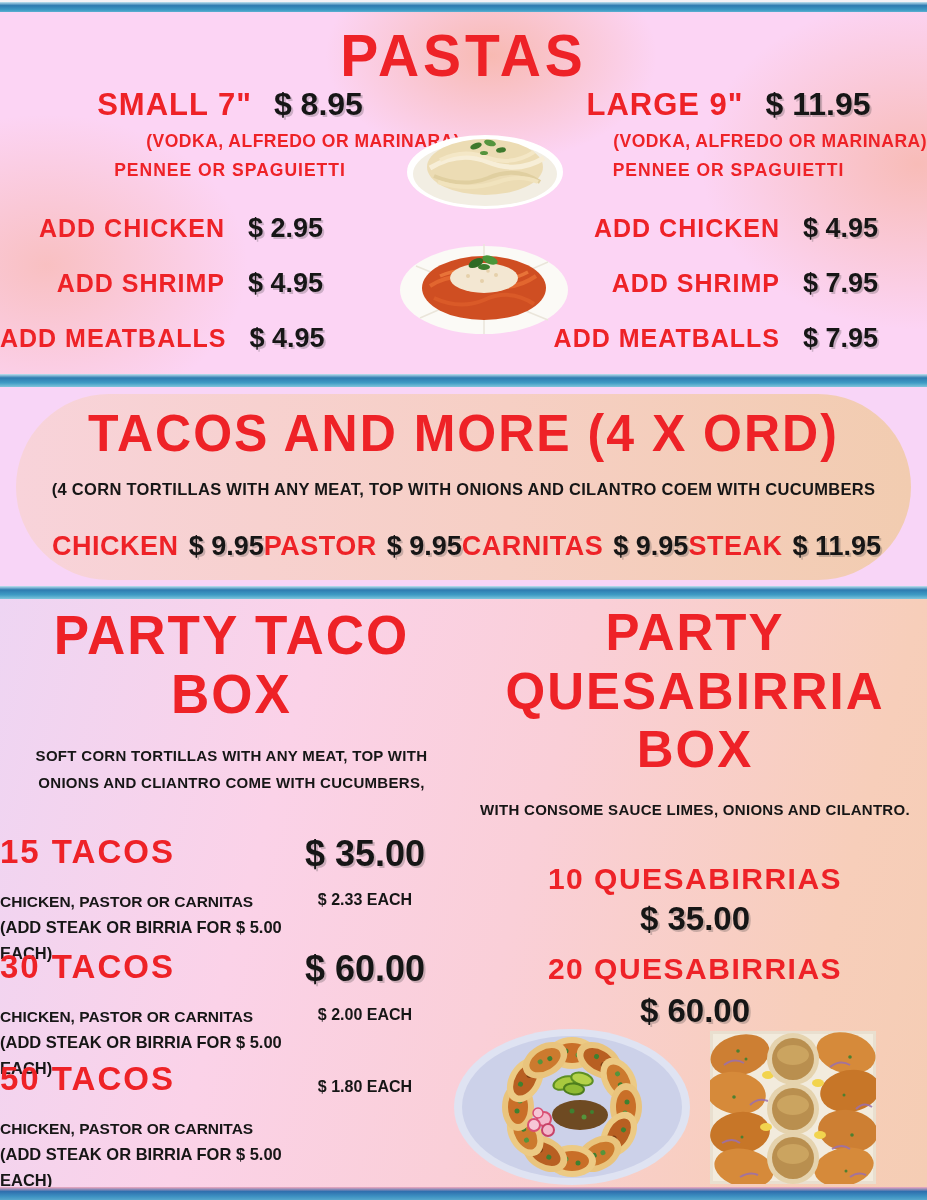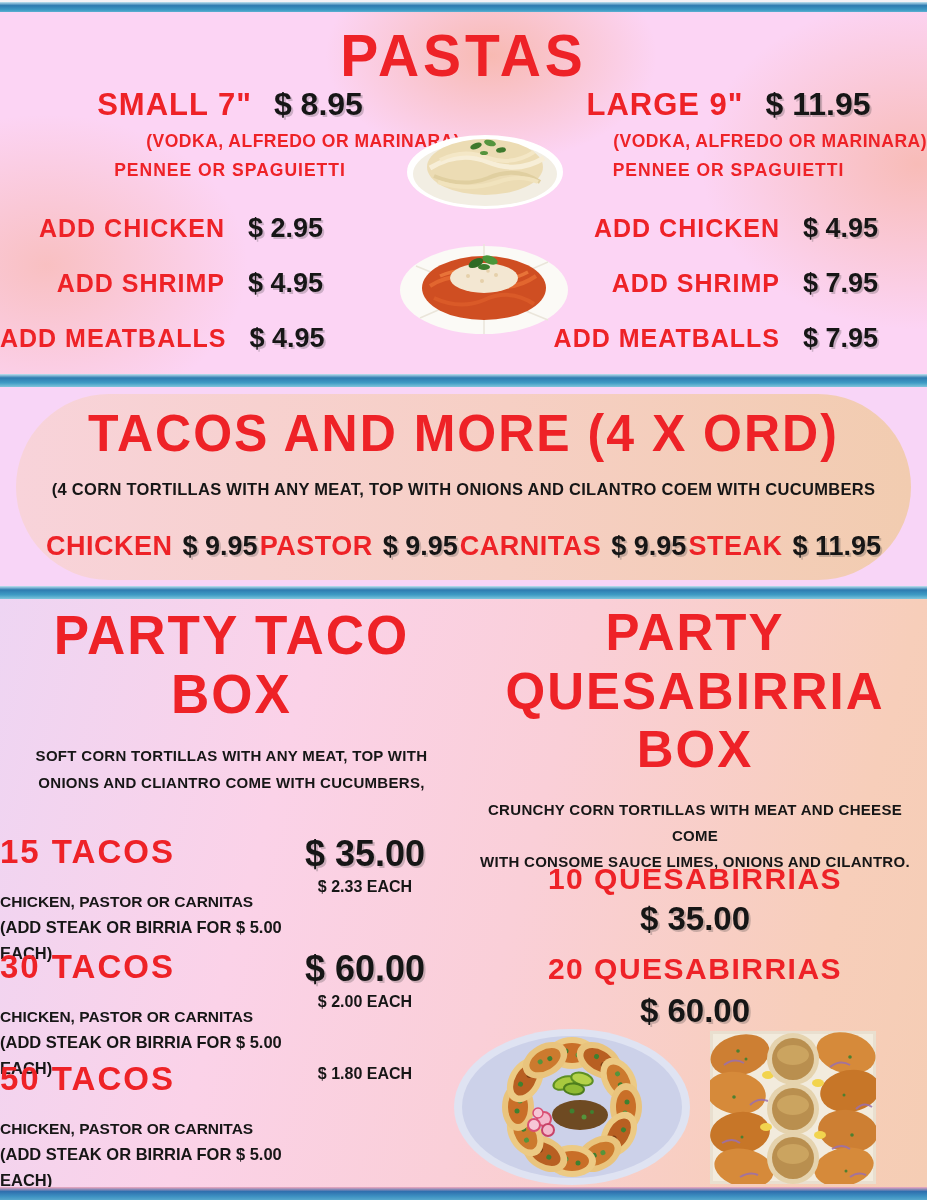--- a/index.html
+++ b/index.html
@@ -52,21 +52,21 @@
 
   
   .tacos { position:absolute; top:387px; left:0; width:927px; height:199px; background:#f8d5f7; }
   .stadium {
     position:absolute; top:7px; left:16px; width:895px; height:186px; border-radius:95px;
     background:linear-gradient(90deg,#f8d3da 0%,#f6cfc4 55%,#f2ccb0 100%);
   }
   .tacos-title { position:absolute; top:10px; left:0; width:100%; margin:0; text-align:center;
     font-size:50px; letter-spacing:2px; transform:scaleY(1.05); }
   .tacos-sub { position:absolute; top:86px; left:0; width:100%; text-align:center; font-size:16.5px; letter-spacing:.3px; }
-  .tacos-row { position:absolute; top:135px; left:0; width:100%; display:flex; justify-content:space-between; padding:0 30px; box-sizing:border-box; }
+  .tacos-row { position:absolute; top:135px; left:0; width:100%; display:flex; justify-content:flex-end; padding:0 30px; box-sizing:border-box; }
   .taco-item { display:flex; align-items:baseline; gap:10px; line-height:34px; }
   .taco-item .lab { font-size:27px; letter-spacing:.5px; }
   .taco-item .pri { font-size:27px; }
 
   
   .party {
     position:absolute; top:599px; left:0; width:927px; height:588px;
     background:linear-gradient(105deg,#eed5f3 0%,#fbd2e8 30%,#facfd8 55%,#f7ceba 85%,#f5cdb4 100%);
   }
   .bcol { position:absolute; top:0; }
@@ -80,21 +80,21 @@
   .pq-desc { top:198px; line-height:26px; }
 
   .pt-item { position:absolute; left:0; width:463px; }
   .pt-item-1 { top:235px; } .pt-item-2 { top:350px; } .pt-item-3 { top:462px; }
   .pt-left { position:absolute; left:0; top:0; width:310px; text-align:left; }
   .pt-qty { font-size:33px; line-height:36px; letter-spacing:2px; margin-bottom:20px; }
   .pt-meats { font-size:15.5px; line-height:24px; }
   .pt-note { font-size:16.5px; line-height:26px; }
   .pt-priceblock { position:absolute; left:295px; top:0; width:140px; text-align:center; }
   .pt-price { font-size:36px; line-height:40px; }
-  .pt-each { font-size:16px; margin-top:4px; }
+  .pt-each { font-size:16px; margin-top:17px; }
 
   .pq-item-qty { position:absolute; width:100%; text-align:center; font-size:30px; letter-spacing:1.5px; }
   .pq-item-price { position:absolute; width:100%; text-align:center; font-size:33px; }
   .pq-qty-1 { top:263px; } .pq-price-1 { top:301px; }
   .pq-qty-2 { top:353px; } .pq-price-2 { top:393px; }
 </style>
 </head>
 <body>
 
 <div class="page">
@@ -259,21 +259,20 @@
       </div>
     </div>
 
     <div class="bcol bcol-right">
       <h2 class="party-title pq-title red">
         <span>PARTY</span><br>
         <span>QUESABIRRIA</span><br>
         <span>BOX</span>
       </h2>
       <div class="box-desc pq-desc blk">
-        <div>CRUNCHY CORN TORTILLAS WITH MEAT AND CHEESE COME</div>
         <div>WITH CONSOME SAUCE LIMES, ONIONS AND CILANTRO.</div>
       </div>
       <div class="pq-item-qty pq-qty-1 red">10 QUESABIRRIAS</div>
       <div class="pq-item-price pq-price-1 blk psh">$ 35.00</div>
       <div class="pq-item-qty pq-qty-2 red">20 QUESABIRRIAS</div>
       <div class="pq-item-price pq-price-2 blk psh">$ 60.00</div>
     </div>
 
     <svg class="photo" style="left:452px; top:428px;" width="240" height="160" viewBox="0 0 240 160">
       <ellipse cx="120" cy="80" rx="118" ry="78" fill="#dfe3f2"></ellipse>

